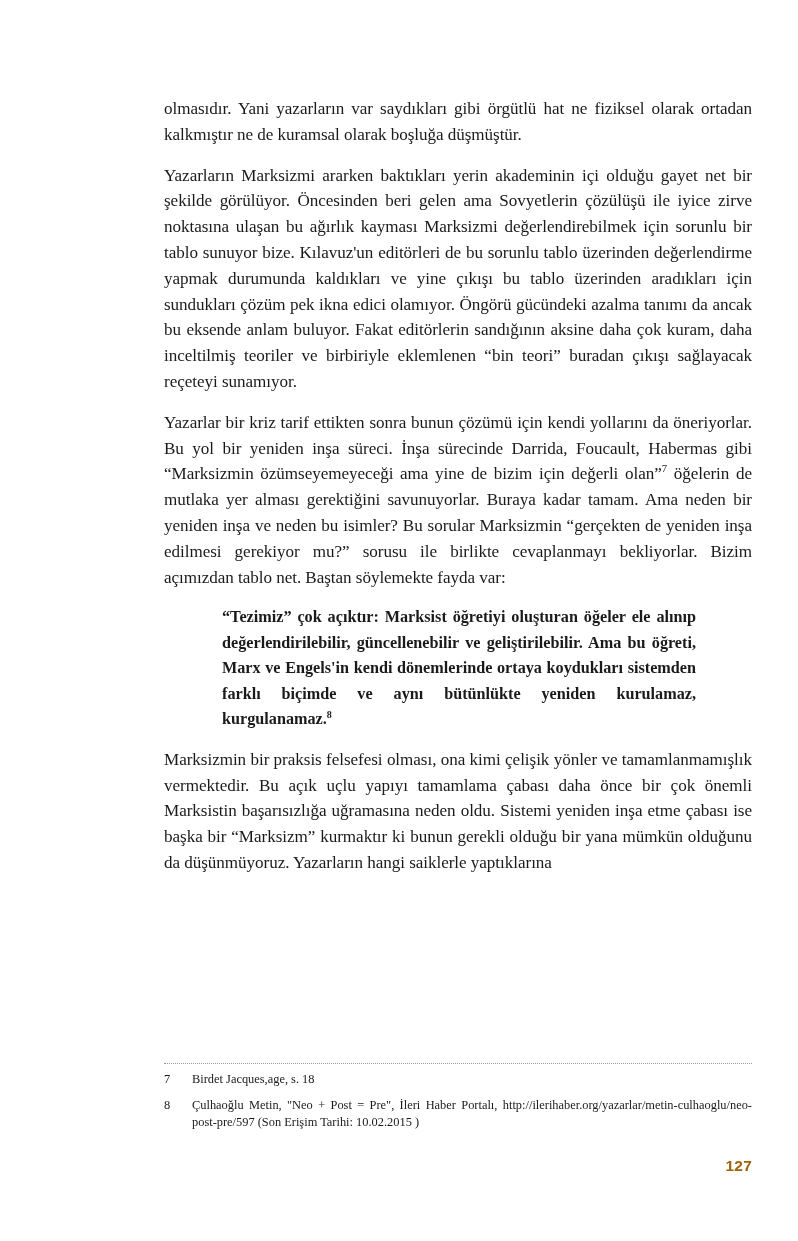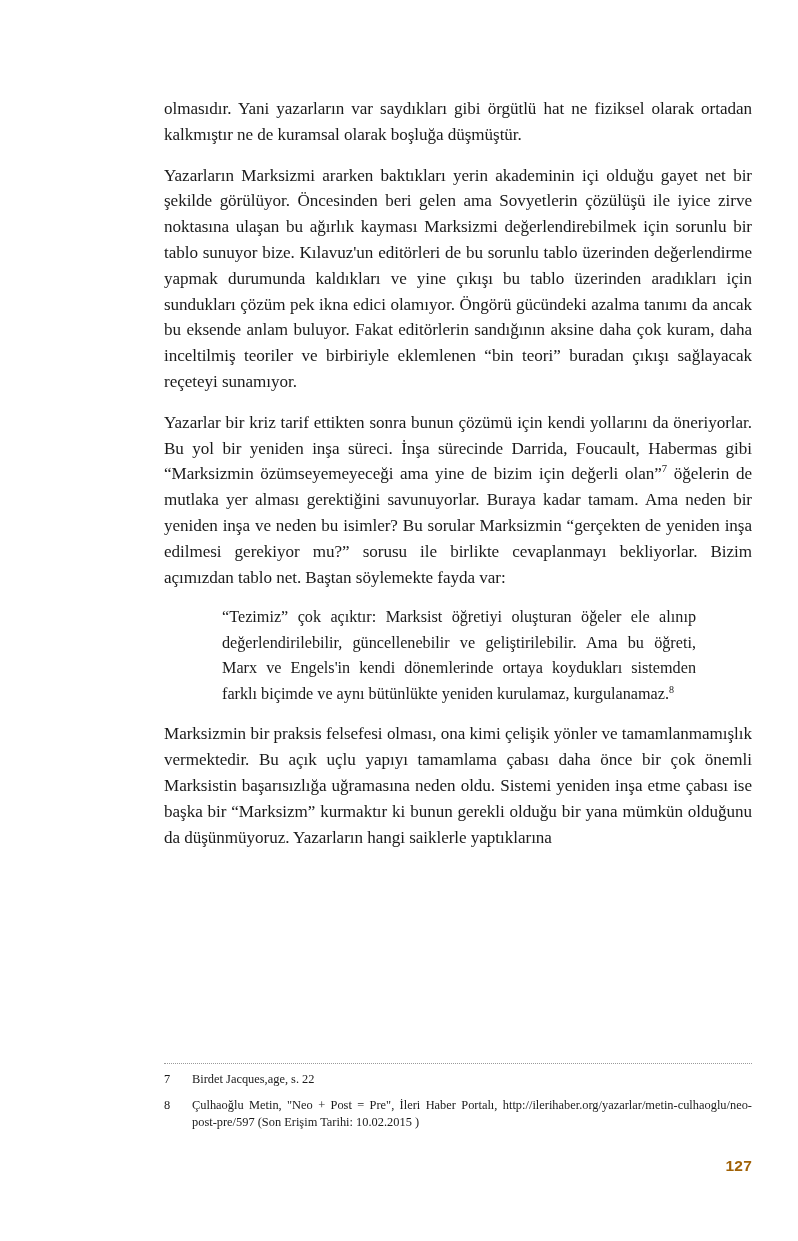--- a/index.html
+++ b/index.html
@@ -51,20 +51,21 @@
     padding: 0;
     width: 474px;
     margin-left: 58px;
     font-size: 16.2px;
     line-height: 25.5px;
     text-align: justify;
     color: #1a1a1a;
   }
   blockquote.pull-quote p {
     margin: 0;
+    font-weight: bold;
   }
   sup.fn-ref {
     font-size: 0.62em;
     vertical-align: super;
     line-height: 0;
   }
   .footnotes {
     position: absolute;
     left: 118px;
     top: 1063px;
@@ -132,21 +133,21 @@
 
     <p class="body-par last-open">Marksizmin bir praksis felsefesi olması, ona kimi çelişik yönler ve tamamlanmamışlık vermektedir. Bu açık uçlu yapıyı tamamlama çabası daha önce bir çok önemli Marksistin başarısızlığa uğramasına neden oldu. Sistemi yeniden inşa etme çabası ise başka bir “Marksizm” kurmaktır ki bunun gerekli olduğu bir yana mümkün olduğunu da düşünmüyoruz. Yazarların hangi saiklerle yaptıklarına</p>
 
   </div>
 
   <div class="footnotes">
     <hr class="fn-rule">
 
     <div class="fn-item">
       <span class="fn-num">7</span>
-      <span class="fn-text">Birdet Jacques,age, s. 22</span>
+      <span class="fn-text">Birdet Jacques,age, s. 18</span>
     </div>
 
     <div class="fn-item">
       <span class="fn-num">8</span>
       <span class="fn-text">Çulhaoğlu Metin, "Neo + Post = Pre", İleri Haber Portalı, http://ilerihaber.org/yazarlar/metin-culhaoglu/neo-post-pre/597 (Son Erişim Tarihi: 10.02.2015 )</span>
     </div>
   </div>
 
   <div class="page-number">127</div>
 

